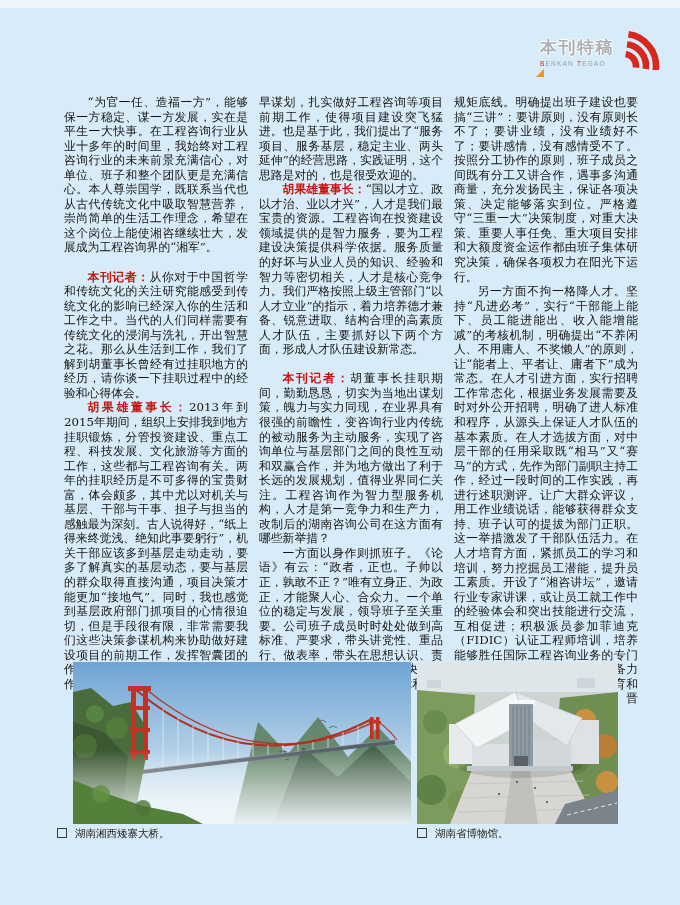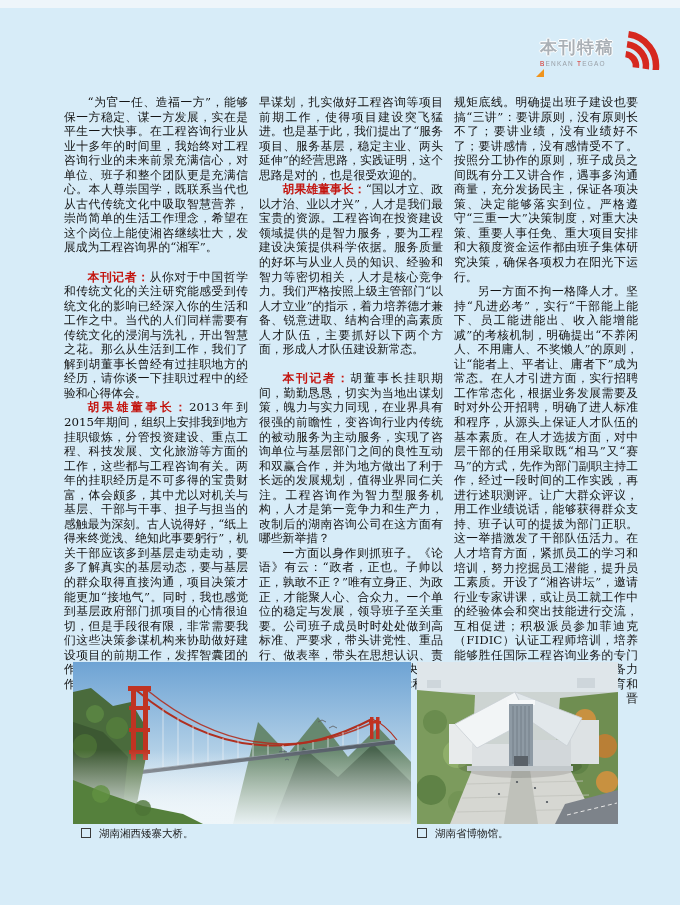--- a/index.html
+++ b/index.html
@@ -35,21 +35,21 @@
   .plabel { color:#c3150f; font-weight:bold; }
 
   
   .photo { position:absolute; top:654px; height:162px; overflow:hidden; background:#9db6c6; }
   .photo-bridge { left:73px; width:338px; }
   .photo-museum { left:417px; width:201px; }
   .photo svg { display:block; }
 
   
   .caption { position:absolute; top:819px; font-size:10.5px; color:#1c1c1c; }
-  .caption-left  { left:81px; }
+  .caption-left  { left:57px; }
   .caption-right { left:417px; }
   .cap-square { display:inline-block; width:8px; height:8px; border:1px solid #3a3a3a;
     margin-right:8px; vertical-align:-1px; }
 
   
   .footer { position:absolute; top:911px; right:52px; display:flex; align-items:flex-end; }
   .footer-text { text-align:right; font-family:"Liberation Sans",sans-serif;
     font-size:10px; font-weight:bold; color:#2b2b2b; line-height:13px; }
   .footer-bar { width:3px; height:30px; background:#4a4a4a; margin:0 7px 0 8px; }
   .footer-page { font-family:"Liberation Sans",sans-serif; font-size:23px;

